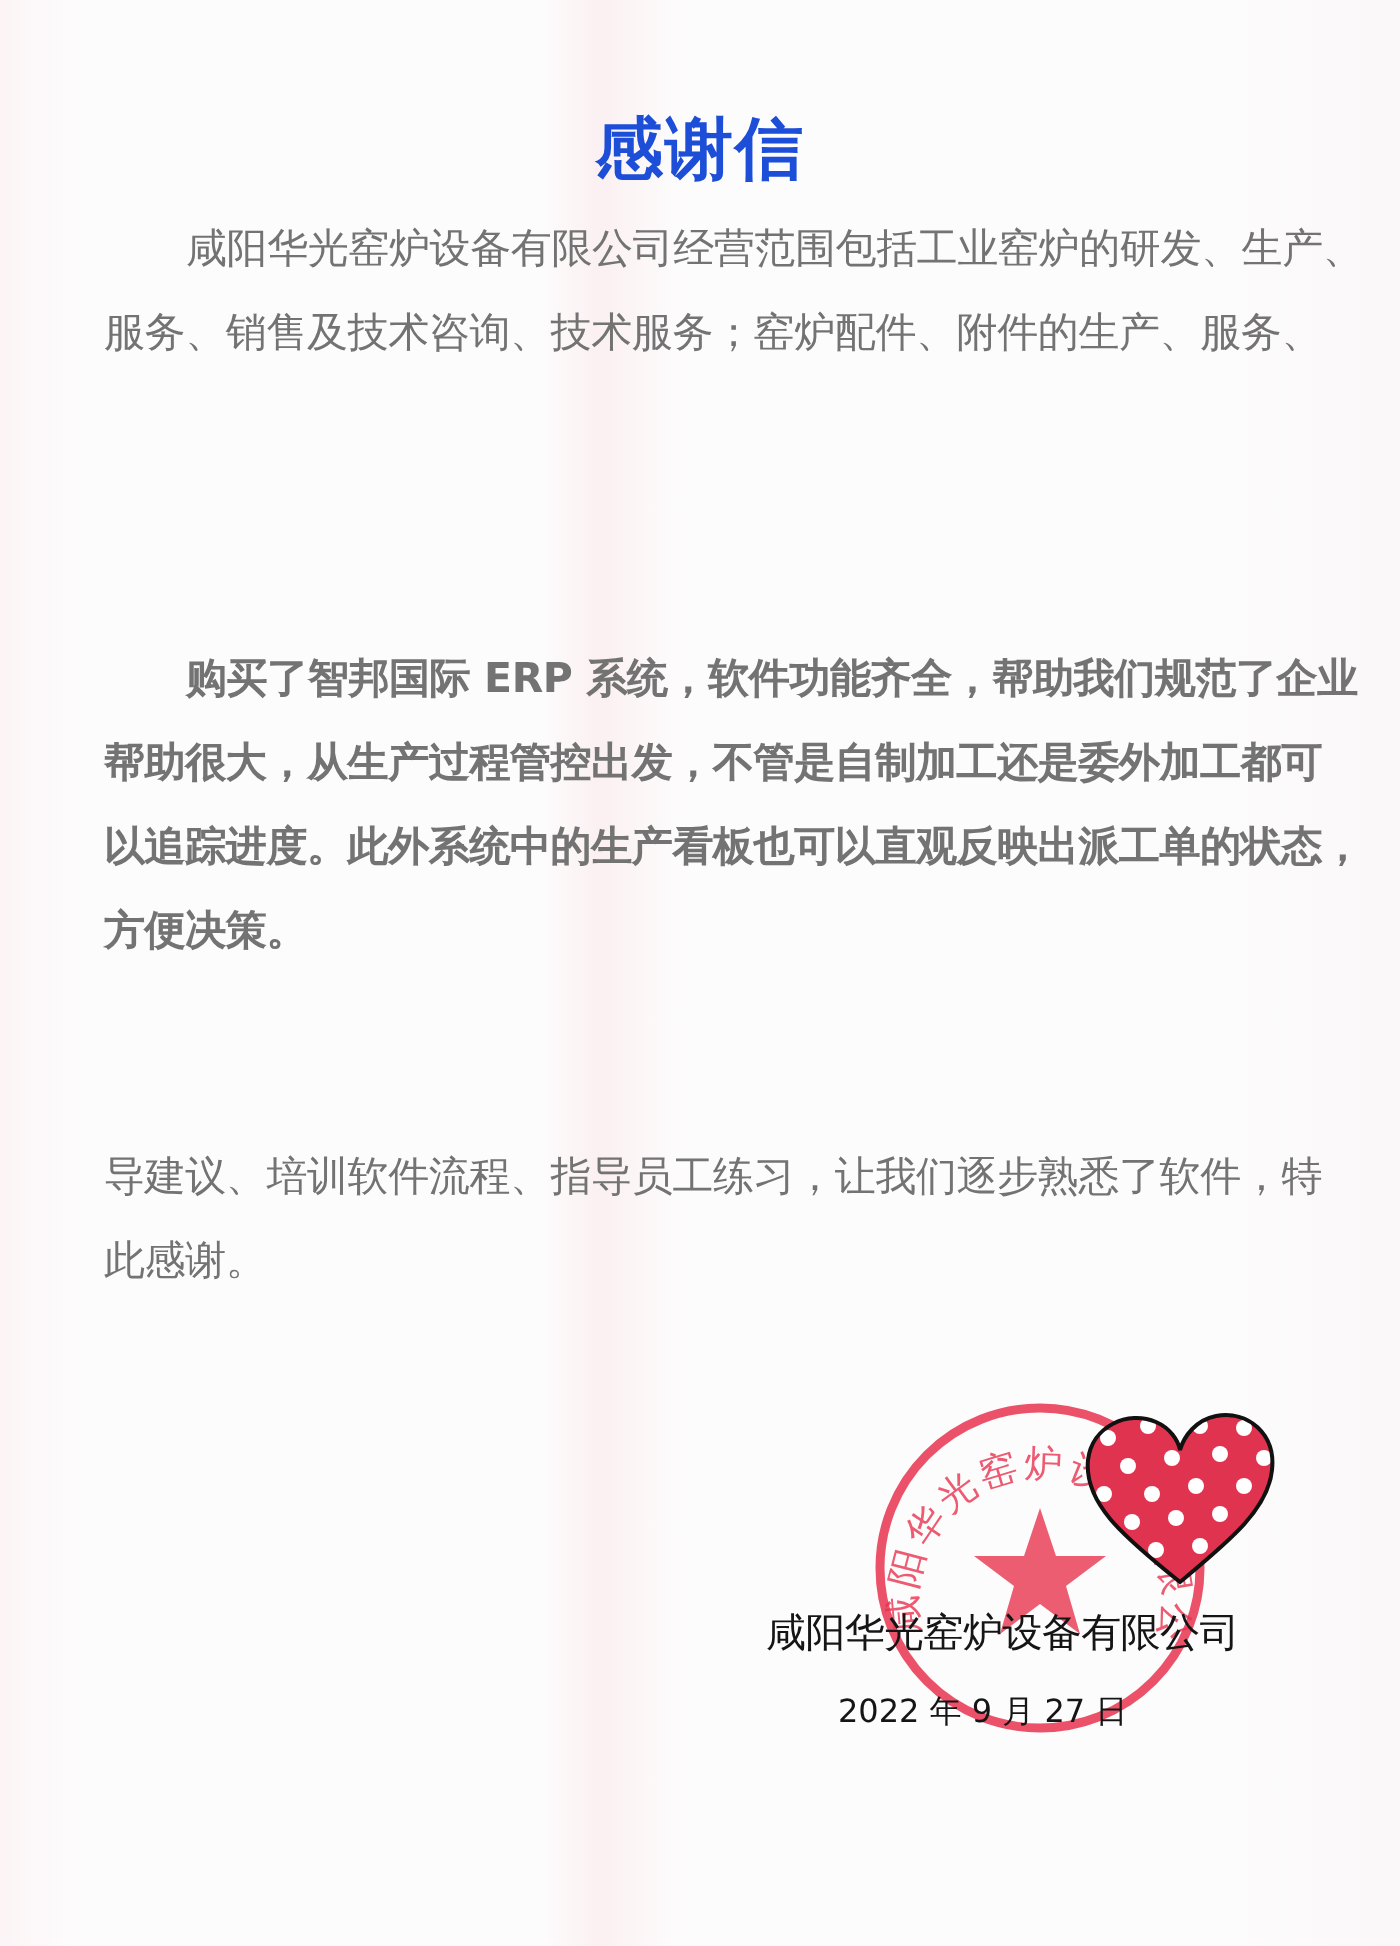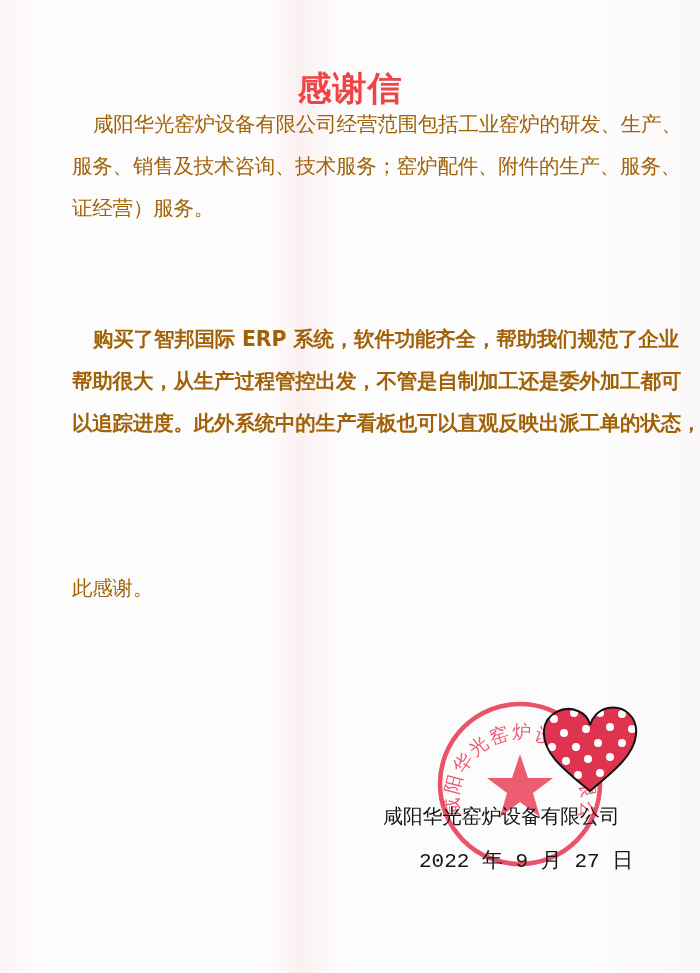--- a/index.html
+++ b/index.html
@@ -13,76 +13,77 @@
   .paper {
     position: absolute; inset: 0;
     background:
       linear-gradient(90deg,
         rgba(250,230,235,0.35) 0px, rgba(255,255,255,0) 40px,
         rgba(255,255,255,0) 270px, rgba(248,225,230,0.45) 300px, rgba(255,255,255,0) 340px,
         rgba(255,255,255,0) 600px, rgba(245,240,242,0.4) 700px),
       #fdfcfc;
   }
   .title {
-    position: absolute; top: 66px; left: 0; width: 700px;
+    position: absolute; top: 52px; left: 0; width: 700px;
     text-align: center;
     font-size: 34px; font-weight: bold; letter-spacing: 1px;
-    color: #ef4444;
+    color: #1d4ed8;
   }
   .para {
     position: absolute; left: 52px; width: 610px;
     font-size: 20.5px; line-height: 42px;
     text-indent: 2em;
-    color: #a16207;
+    color: #737373;
     letter-spacing: -0.2px;
   }
   .p1 { top: 103px; }
   .p2 { top: 318px; font-weight: bold; }
   .p3 { top: 567px; }
   .line { display: block; white-space: nowrap; }
   .line.first { text-indent: 2em; }
-  .para .line:not(.first) { text-indent: 0; margin-left: 20px; }
+  .para .line:not(.first) { text-indent: 0; }
 
   .stamp {
     position: absolute; left: 434px; top: 698px;
     width: 172px; height: 172px;
   }
   .heart {
     position: absolute; left: 540px; top: 705px;
     width: 100px; height: 90px;
   }
   .signature {
     position: absolute; left: 383px; top: 803px;
     font-size: 20px; color: #151515; letter-spacing: -0.3px;
   }
   .date {
     position: absolute; left: 419px; top: 846px;
-    font-size: 21px; color: #151515; font-family: Liberation Mono, monospace;
+    font-size: 16px; color: #151515;
   }
 </style>
 </head>
 <body>
 
 <div class="paper"></div>
 
 <div class="title">感谢信</div>
 
 <div class="para p1">
   <span class="line first">咸阳华光窑炉设备有限公司经营范围包括工业窑炉的研发、生产、</span>
   <span class="line">服务、销售及技术咨询、技术服务；窑炉配件、附件的生产、服务、</span>
-  <span class="line">证经营）服务。</span>
 </div>
 
 <div class="para p2">
   <span class="line first">购买了智邦国际 ERP 系统，软件功能齐全，帮助我们规范了企业</span>
   <span class="line">帮助很大，从生产过程管控出发，不管是自制加工还是委外加工都可</span>
   <span class="line">以追踪进度。此外系统中的生产看板也可以直观反映出派工单的状态，</span>
+  <span class="line">方便决策。</span>
 </div>
 
 <div class="para p3">
+  <span class="line">导建议、培训软件流程、指导员工练习，让我们逐步熟悉了软件，特</span>
   <span class="line">此感谢。</span>
 </div>
 
 <svg class="stamp" viewBox="0 0 172 172">
   <defs>
     <path id="sealArc" d="M 26 118 A 62 62 0 1 1 146 118"></path>
   </defs>
   <circle cx="86" cy="86" r="80" fill="none" stroke="#e8344f" stroke-width="4.5" opacity="0.85"></circle>
   <text font-size="19" fill="#e8344f" opacity="0.8" font-family="DejaVu Sans, sans-serif" letter-spacing="2">
     <textPath href="#sealArc">咸阳华光窑炉设备有限公司</textPath>

